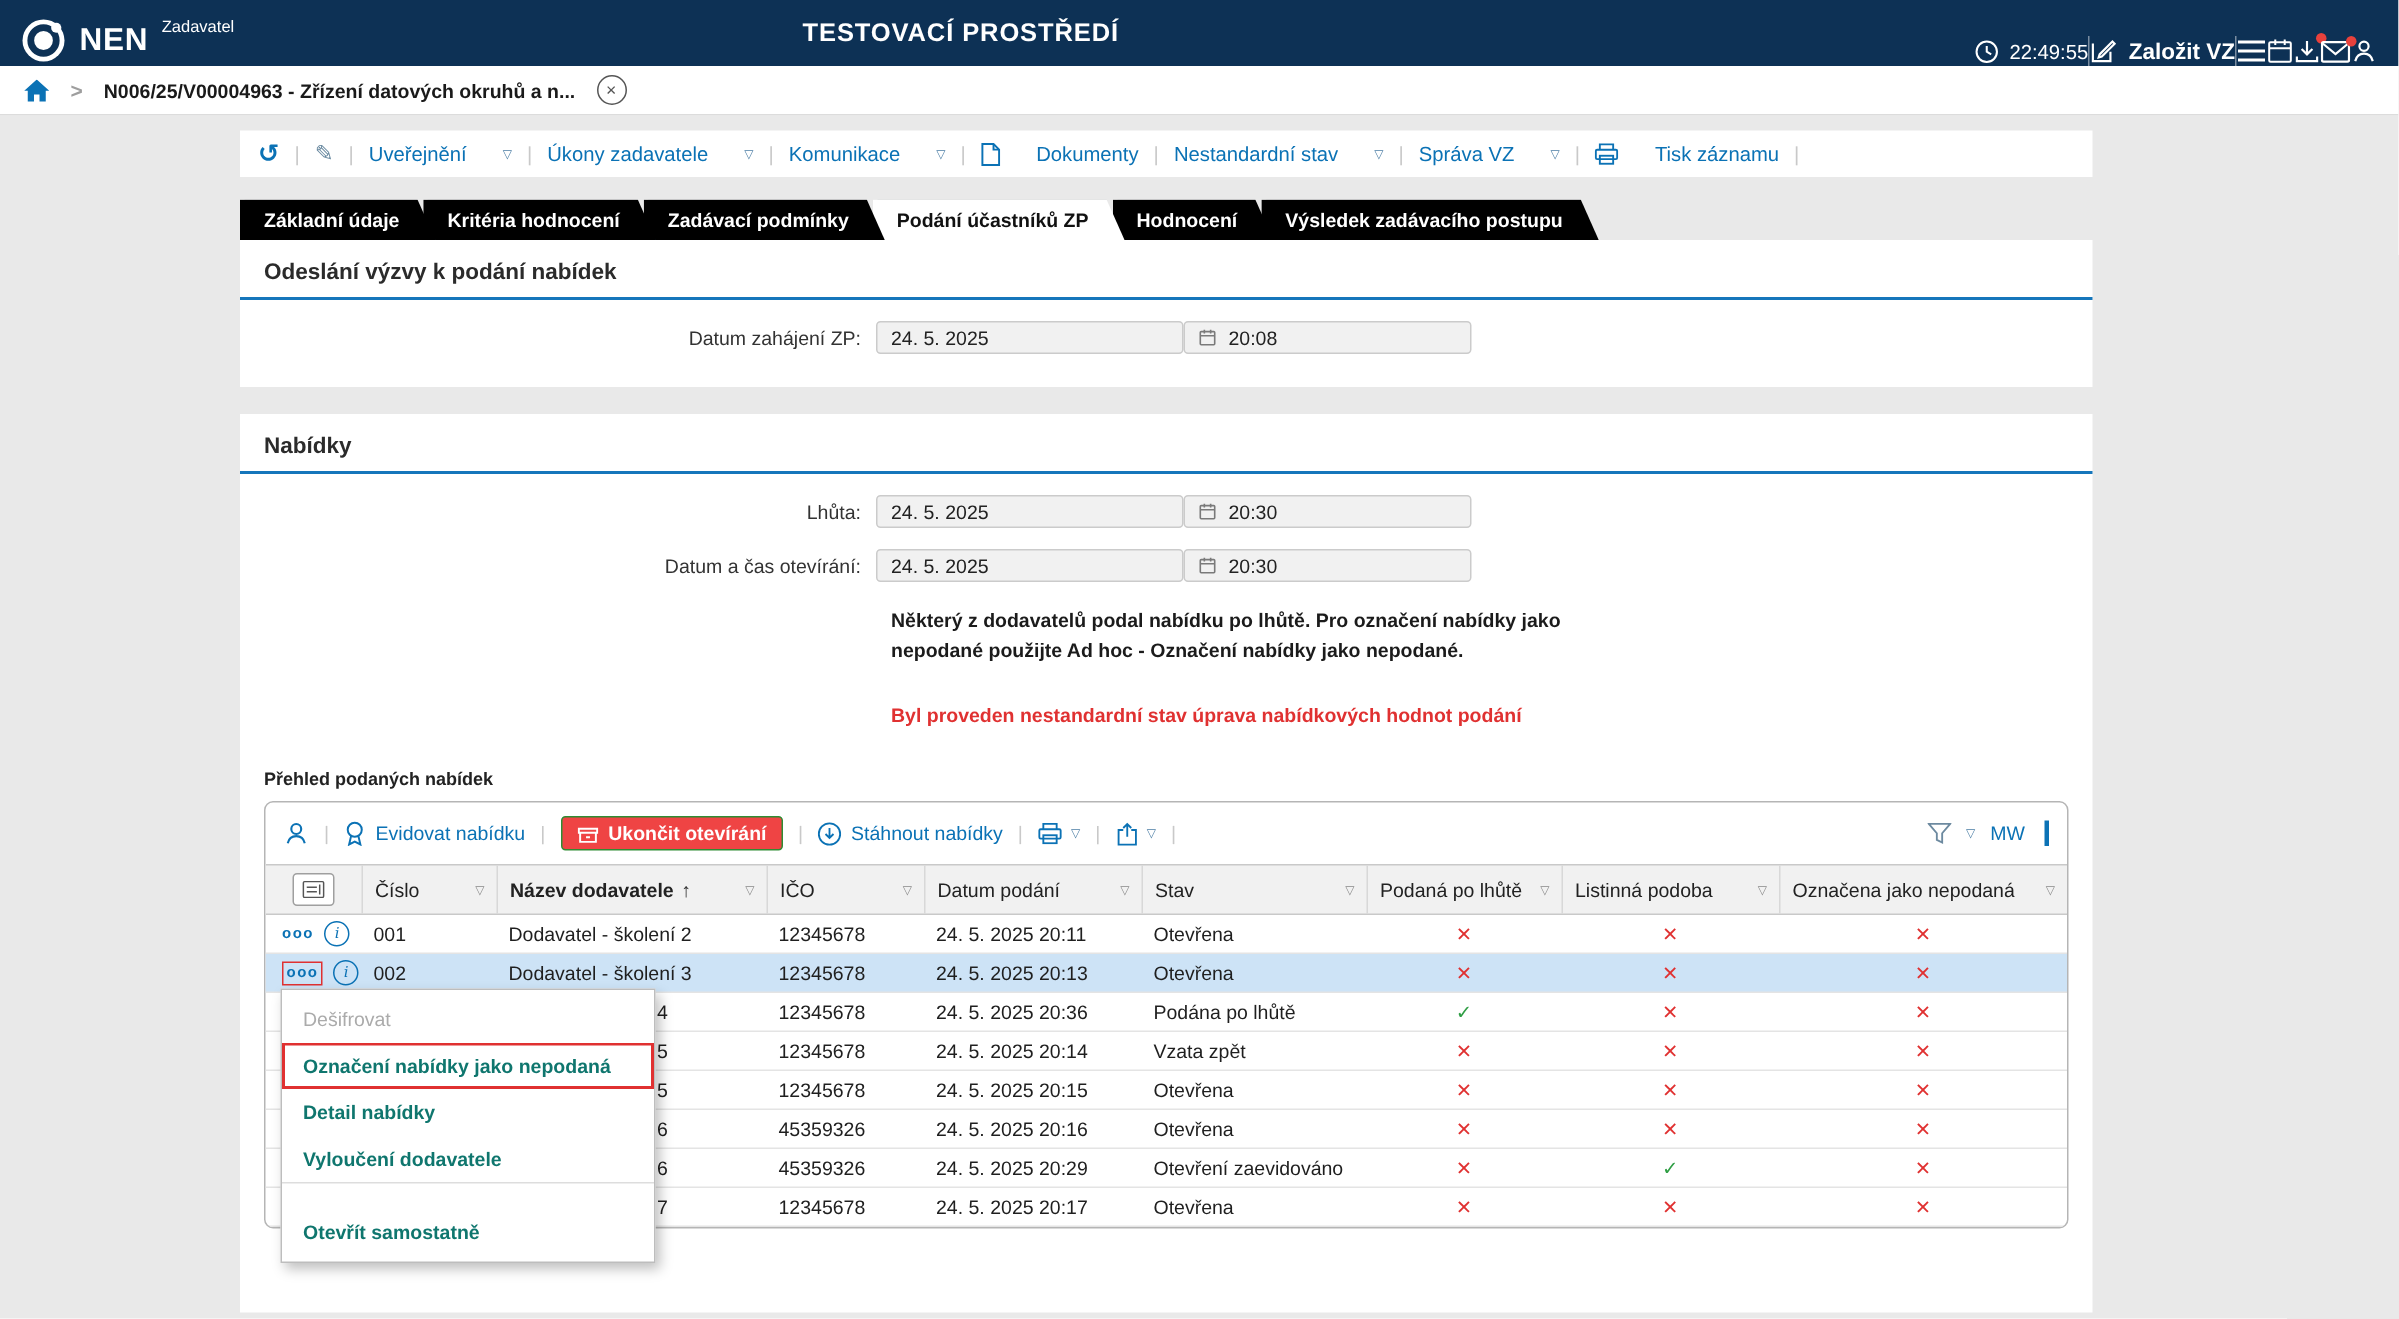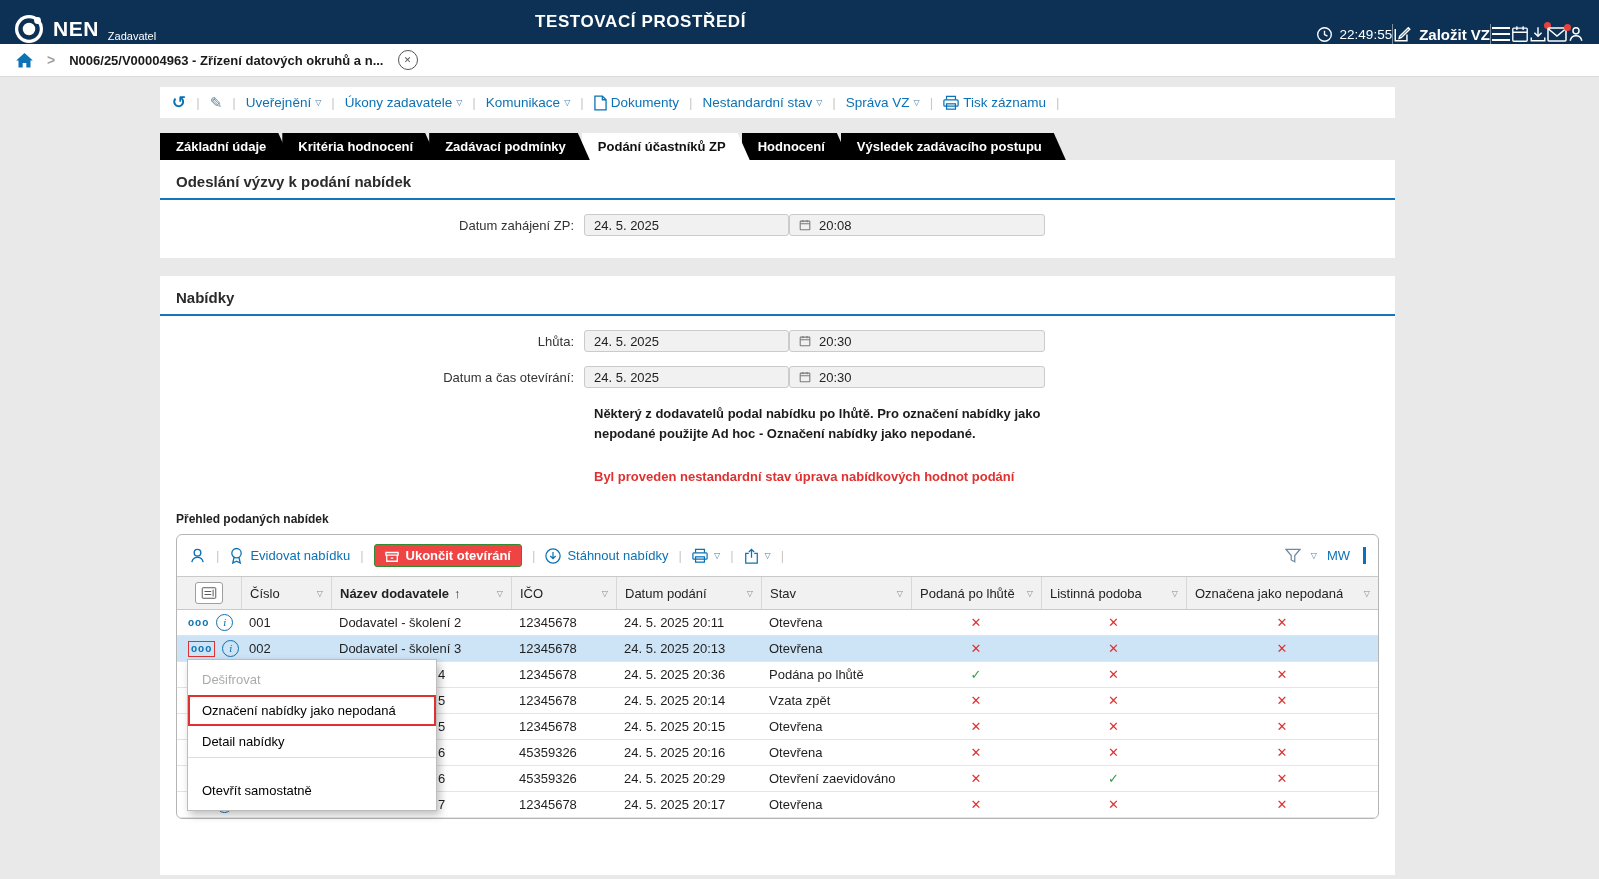--- a/index.html
+++ b/index.html
@@ -6,40 +6,40 @@
   body{
     width:1599px;height:879px;overflow:hidden;position:relative;
     background:#e9e9e9;
     font-family:"Liberation Sans","DejaVu Sans",sans-serif;
     -webkit-font-smoothing:antialiased;
   }
   
   .topbar{height:44px;background:#0d3155;display:flex;align-items:flex-end;padding:0 14px;color:#fff;position:relative;box-sizing:border-box}
   .brand{display:flex;align-items:flex-start;gap:9px}
   .brand-name{font-size:21px;font-weight:700;letter-spacing:.5px;line-height:30px}
-  .brand-sub{font-size:11px;align-self:flex-end;margin-bottom:2px}
+  .brand-sub{font-size:11px;align-self:flex-end;margin-bottom:20px}
   .env{position:absolute;left:535px;top:0;height:44px;line-height:44px;font-size:17px;font-weight:700;letter-spacing:.6px}
   .top-right{margin-left:auto;display:flex;align-items:center;gap:0}
   .tsep{width:1px;height:20px;background:rgba(255,255,255,.45)}
   .clockwrap{display:flex;gap:7px;align-items:center;font-size:13.5px}
   .createvz{display:flex;gap:8px;align-items:center;font-size:15px;font-weight:700;cursor:pointer}
   .ibtn{position:relative;display:flex;cursor:pointer}
   .badge{position:absolute;top:-3px;right:-4px;width:7px;height:7px;border-radius:50%;background:#e8413c}
   
   .crumbbar{height:33px;background:#fff;display:flex;align-items:center;gap:14px;padding:0 16px;border-bottom:1px solid #dcdcdc;box-sizing:border-box}
   .crumb-chevron{color:#9e9e9e;font-size:14px;font-weight:700}
   .crumb-text{font-size:13px;font-weight:700;color:#1a1a1a}
   .crumb-close{width:18px;height:18px;border:1.5px solid #555;border-radius:50%;display:flex;align-items:center;justify-content:center;color:#555;font-size:9px;cursor:pointer}
   .crumb-close::before{content:"\2715"}
   
   .content{margin-left:160px;width:1235px}
   
   .rtoolbar{margin-top:10px;background:#fff;height:31px;display:flex;align-items:center;gap:10px;padding:0 12px;font-size:13.5px;box-sizing:border-box}
   .rsep{color:#c9c9c9}
-  .rlink{color:#0b72b5;display:flex;align-items:center;gap:4px;cursor:pointer;white-space:nowrap}
+  .rlink{color:#0b72b5;display:flex;align-items:center;gap:24px;cursor:pointer;white-space:nowrap}
   .caret{font-size:8px;color:#4d7fa6}
   .hist{color:#0b72b5;font-size:17px;font-weight:700;cursor:pointer;line-height:1}
   .pencil{color:#66879e;font-size:15px;cursor:pointer;line-height:1}
   
   .tabs{margin-top:15px;display:flex;height:27px}
   .tab{background:#000000;color:#fff;font-size:13px;font-weight:700;line-height:27px;padding:0 24px 0 16px;
        clip-path:polygon(0 0,calc(100% - 12px) 0,100% 100%,0 100%);
        margin-right:-8px;position:relative;cursor:pointer;white-space:nowrap;
        filter:drop-shadow(3px 0 0 rgba(13,35,55,.55));}
   .tab.active{background:#fff;color:#111}
@@ -52,21 +52,21 @@
   
   .card{background:#fff}
   .sec1{padding-bottom:22px}
   .sec2{margin-top:18px;padding-bottom:56px}
   .sec-title{font-size:15px;font-weight:700;color:#2b2b2b;padding:13px 16px 0}
   .rule{height:2px;background:#1576bb;margin-top:8px}
   .frow{display:flex;align-items:center;margin-top:14px}
   .flabel{width:424px;text-align:right;padding-right:10px;font-size:13px;color:#333;box-sizing:border-box}
   .ibox{background:#f1f1f1;border:1px solid #cbcbcb;border-radius:3px;height:22px;display:flex;align-items:center;padding:0 9px;font-size:13px;color:#222;box-sizing:border-box}
   .ibox.date{width:205px}
-  .ibox.time{width:256px;gap:8px}
+  .ibox.time{width:192px;gap:8px}
   .note{margin:16px 0 0 434px;width:455px;font-size:13px;font-weight:700;color:#1b1b1b;line-height:1.5}
   .warn{margin:26px 0 0 434px;font-size:13px;font-weight:700;color:#e03131}
   .overview-title{margin:28px 16px 8px;font-size:12px;font-weight:700;color:#222}
   
   .table-wrap{position:relative;margin:0 16px}
   .panel{border:1px solid #b5b5b5;border-radius:6px;background:#fff;overflow:hidden}
   .ptoolbar{height:41px;display:flex;align-items:center;gap:10px;padding:0 12px;font-size:13px}
   .plink{color:#0b72b5;display:flex;align-items:center;gap:6px;cursor:pointer;white-space:nowrap}
   .gbtn{display:flex;align-items:center;gap:7px;background:#ef4444;border:1px solid #2f8c33;color:#fff;font-weight:700;font-size:13px;padding:3px 10px;border-radius:3px;cursor:pointer;white-space:nowrap}
   .psep{color:#c9c9c9}
@@ -93,21 +93,21 @@
   .dots::before{content:"ooo"}
   .dots.flagged{border:1px solid #e03131;padding:0 2px}
   .rinfo{width:15px;height:15px;border:1px solid #0b72b5;border-radius:50%;color:#0b72b5;font-size:10px;font-style:italic;display:inline-flex;align-items:center;justify-content:center;font-family:"DejaVu Serif",serif;cursor:pointer;flex:0 0 auto}
   .rinfo::before{content:"i"}
   .mark.no::before{content:"\2715";color:#e03131;font-weight:700}
   .mark.yes::before{content:"\2713";color:#2f9e44;font-weight:700}
   .nametext{display:inline-block}
   .nametext.peek{margin-left:99px}
   
   .ctxmenu{position:absolute;left:11px;top:125px;width:248px;background:#fff;border:1px solid #bdbdbd;box-shadow:3px 4px 8px rgba(0,0,0,.25);z-index:40;padding:4px 0}
-  .mi{padding:8px 14px;font-size:13px;font-weight:400;color:#000000;cursor:pointer;white-space:nowrap}
+  .mi{padding:8px 14px;font-size:13px;font-weight:700;color:#0f766e;cursor:pointer;white-space:nowrap}
   .mi.disabled{color:#ababab;font-weight:400;cursor:default}
   .mi.flagged{box-shadow:inset 0 0 0 2px #e03131}
   .mi.separated{border-top:1px solid #ddd;padding-top:25px}
   svg{display:block}
 </style>
 </head>
 <body>
 
 <header class="topbar">
   <div class="brand">
@@ -606,20 +606,23 @@
           </div>
 
           <div class="mi flagged">
             <span>Označení nabídky jako nepodaná</span>
           </div>
 
           <div class="mi">
             <span>Detail nabídky</span>
           </div>
 
+          <div class="mi">
+            <span>Vyloučení dodavatele</span>
+          </div>
 
           <div class="mi separated">
             <span>Otevřít samostatně</span>
           </div>
         </div>
     </div>
 
   </section>
 </div>
 

